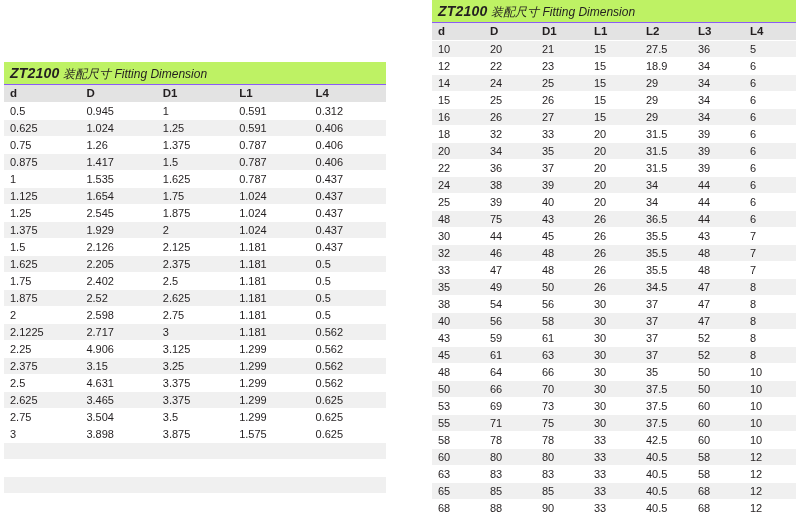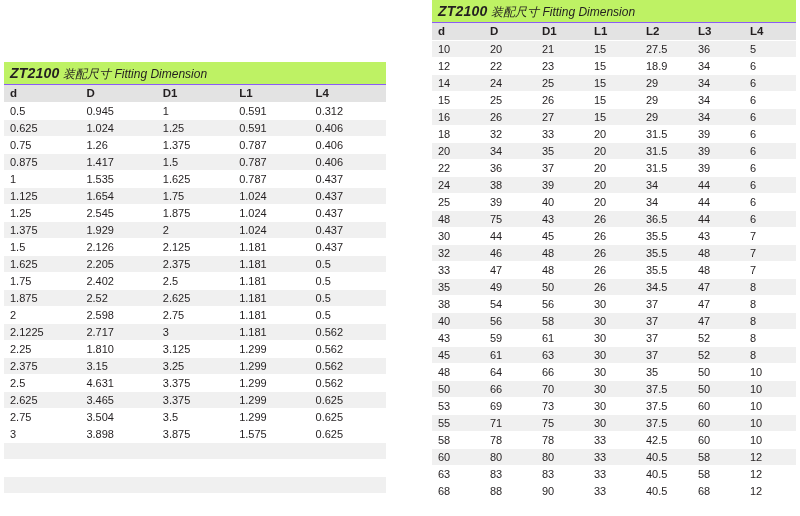--- a/index.html
+++ b/index.html
@@ -229,21 +229,21 @@
           </tr>
           <tr class="data-row row-a">
             <td class="c0">2.1225</td>
             <td class="c1">2.717</td>
             <td class="c2">3</td>
             <td class="c3">1.181</td>
             <td class="c4">0.562</td>
           </tr>
           <tr class="data-row row-b">
             <td class="c0">2.25</td>
-            <td class="c1">1.810</td>
+            <td class="c1">4.906</td>
             <td class="c2">3.125</td>
             <td class="c3">1.299</td>
             <td class="c4">0.562</td>
           </tr>
           <tr class="data-row row-a">
             <td class="c0">2.375</td>
             <td class="c1">3.15</td>
             <td class="c2">3.25</td>
             <td class="c3">1.299</td>
             <td class="c4">0.562</td>
@@ -537,20 +537,29 @@
           </tr>
           <tr class="data-row row-b">
             <td class="c0">63</td>
             <td class="c1">83</td>
             <td class="c2">83</td>
             <td class="c3">33</td>
             <td class="c4">40.5</td>
             <td class="c5">58</td>
             <td class="c6">12</td>
           </tr>
+          <tr class="data-row row-a">
+            <td class="c0">65</td>
+            <td class="c1">85</td>
+            <td class="c2">85</td>
+            <td class="c3">33</td>
+            <td class="c4">40.5</td>
+            <td class="c5">68</td>
+            <td class="c6">12</td>
+          </tr>
           <tr class="data-row row-b">
             <td class="c0">68</td>
             <td class="c1">88</td>
             <td class="c2">90</td>
             <td class="c3">33</td>
             <td class="c4">40.5</td>
             <td class="c5">68</td>
             <td class="c6">12</td>
           </tr>
         </tbody>

